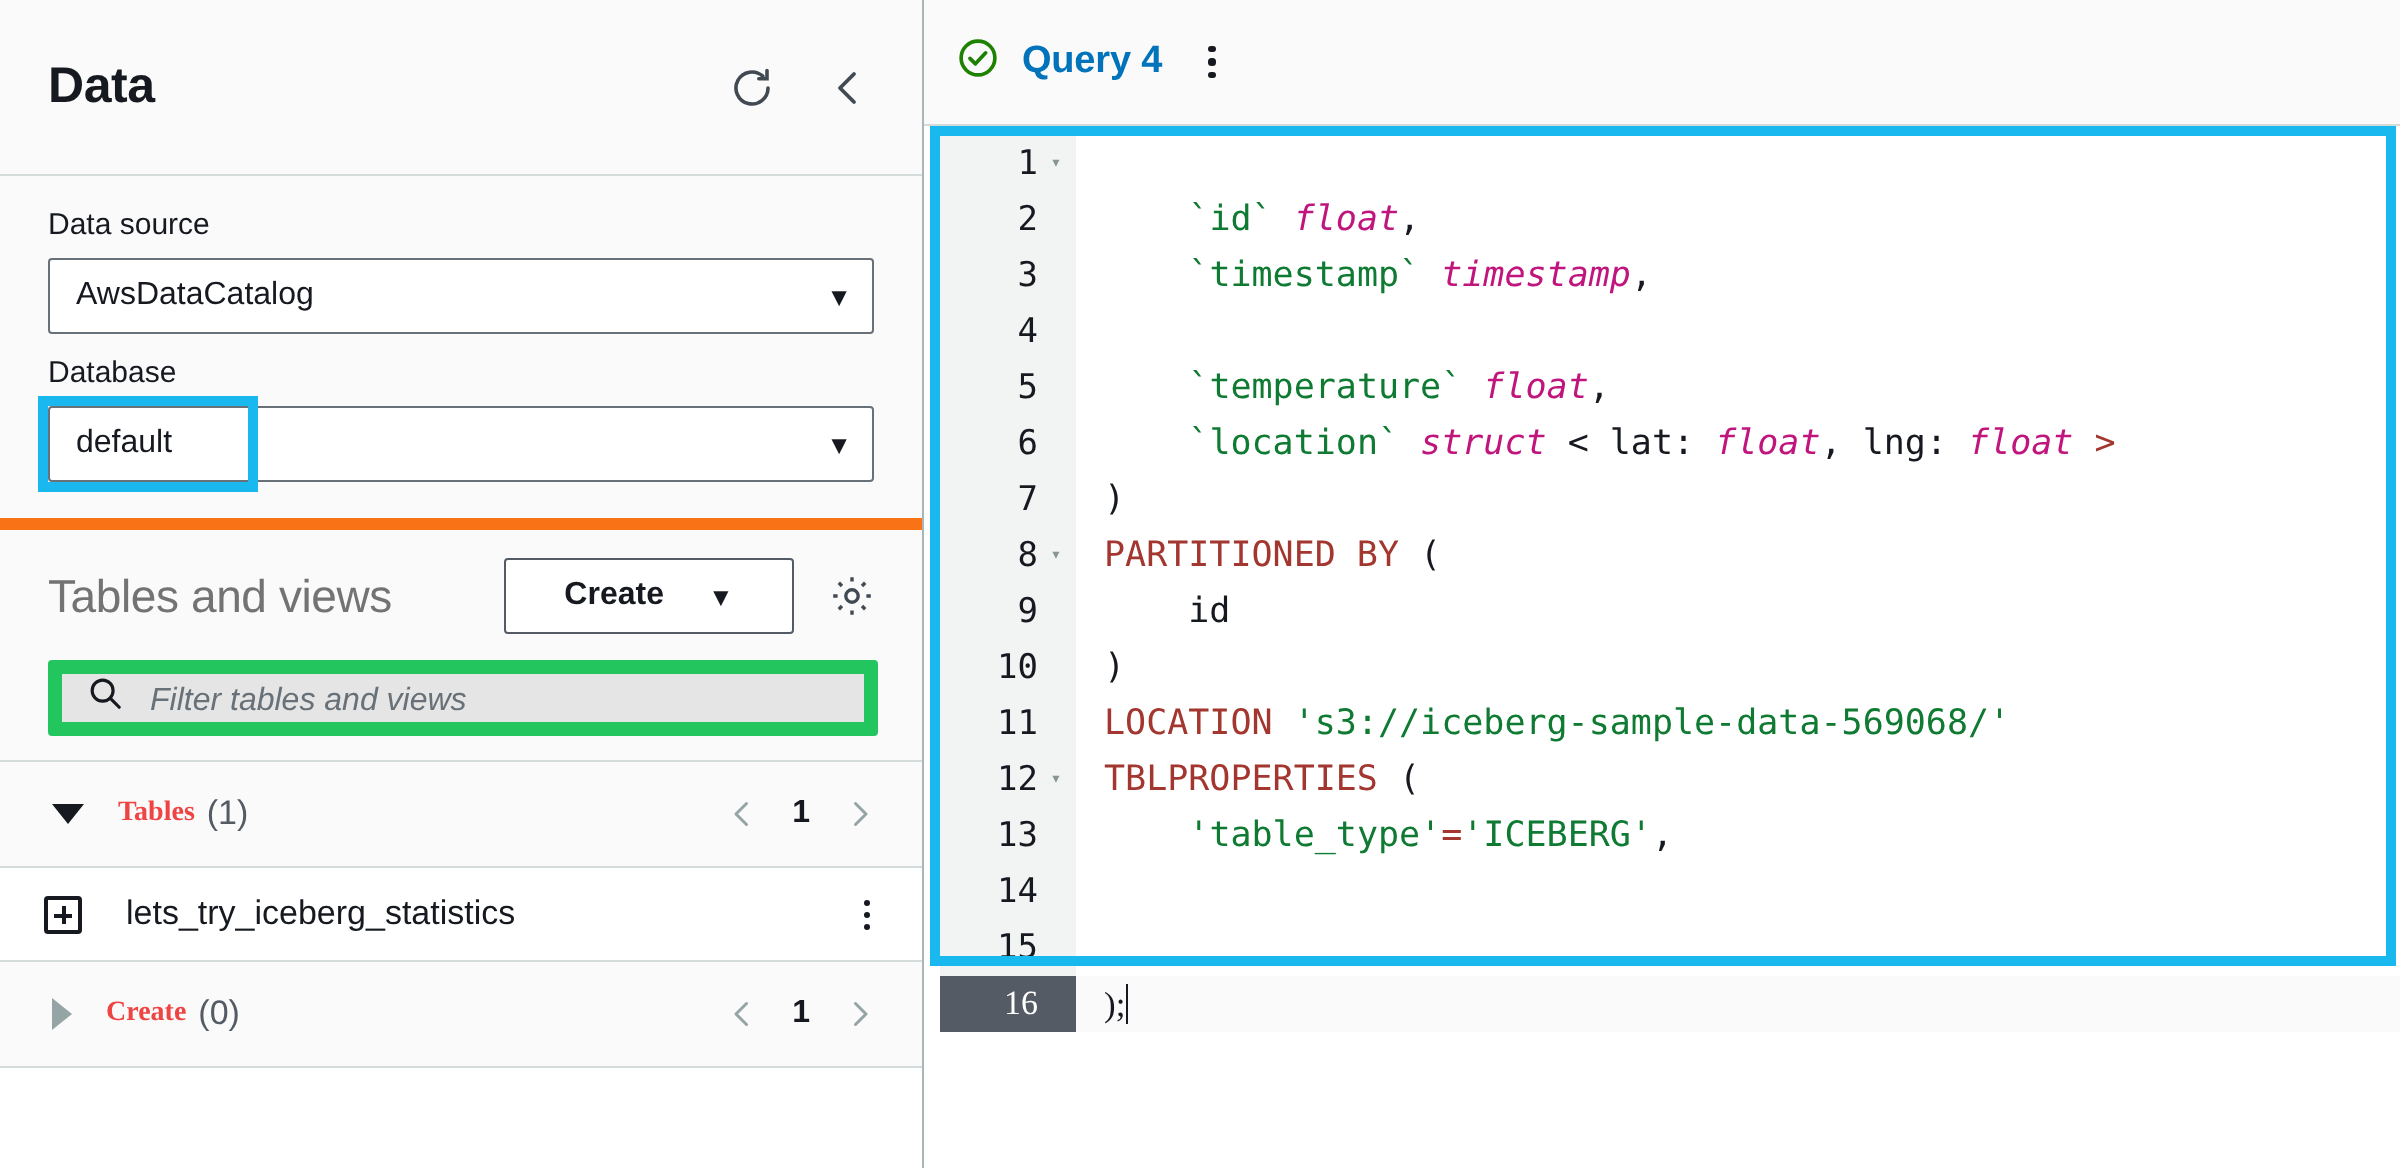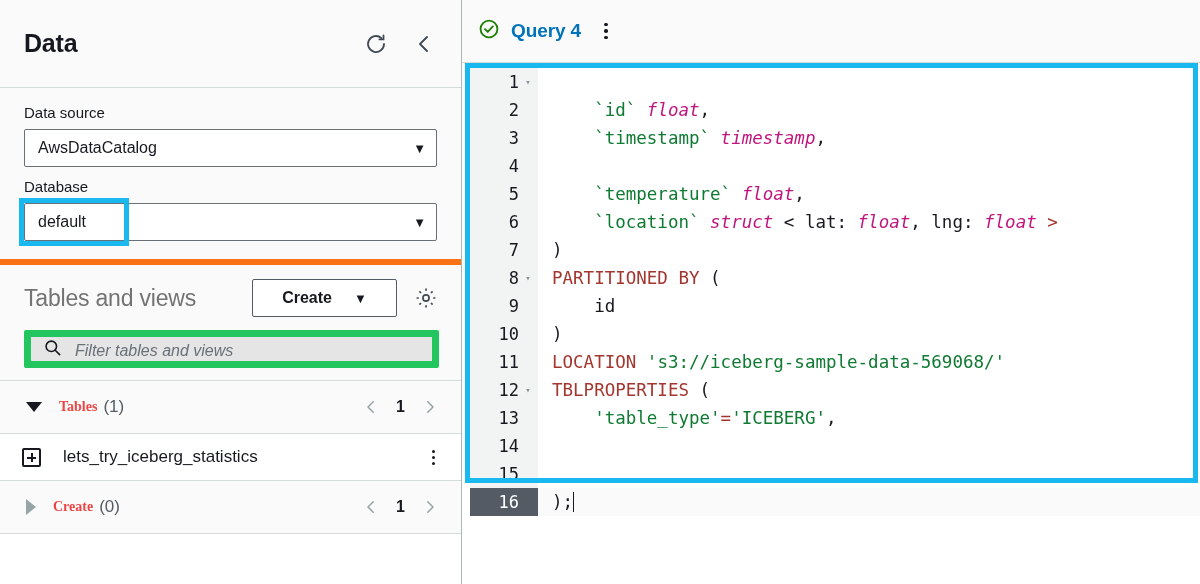--- a/index.html
+++ b/index.html
@@ -131,21 +131,21 @@
   .gut{
     width:68px;flex:none;text-align:right;padding-right:6px;box-sizing:border-box;
     color:#16191f;background:#f2f3f3;height:28px;line-height:28px;
     font-size:17px;display:flex;justify-content:flex-end;align-items:center;gap:5px;
   }
   .gut .n{}
   .fold{font-size:9px;color:#879596;width:8px;display:inline-block;text-align:center;}
   .fold.empty{visibility:hidden;}
   .ctxt{padding-left:14px;color:#16191f;}
   .cline.active .gut{background:#545b64;color:#ffffff;}
-  .cline.active{background:#fafafa;}
+  .cline.active{background:#fafafa;font-family:Liberation Serif, serif;}
   .cursor{display:inline-block;width:1px;height:20px;background:#16191f;vertical-align:-4px;margin-left:0px;}
 
   .kw{color:#a3372f;}
   .id{color:#0f7a32;}
   .ty{color:#c0157d;font-style:italic;}
   .st{color:#0f7a32;}
   .op{color:#a3372f;}
   .pl{color:#16191f;}
 </style>
 </head>

